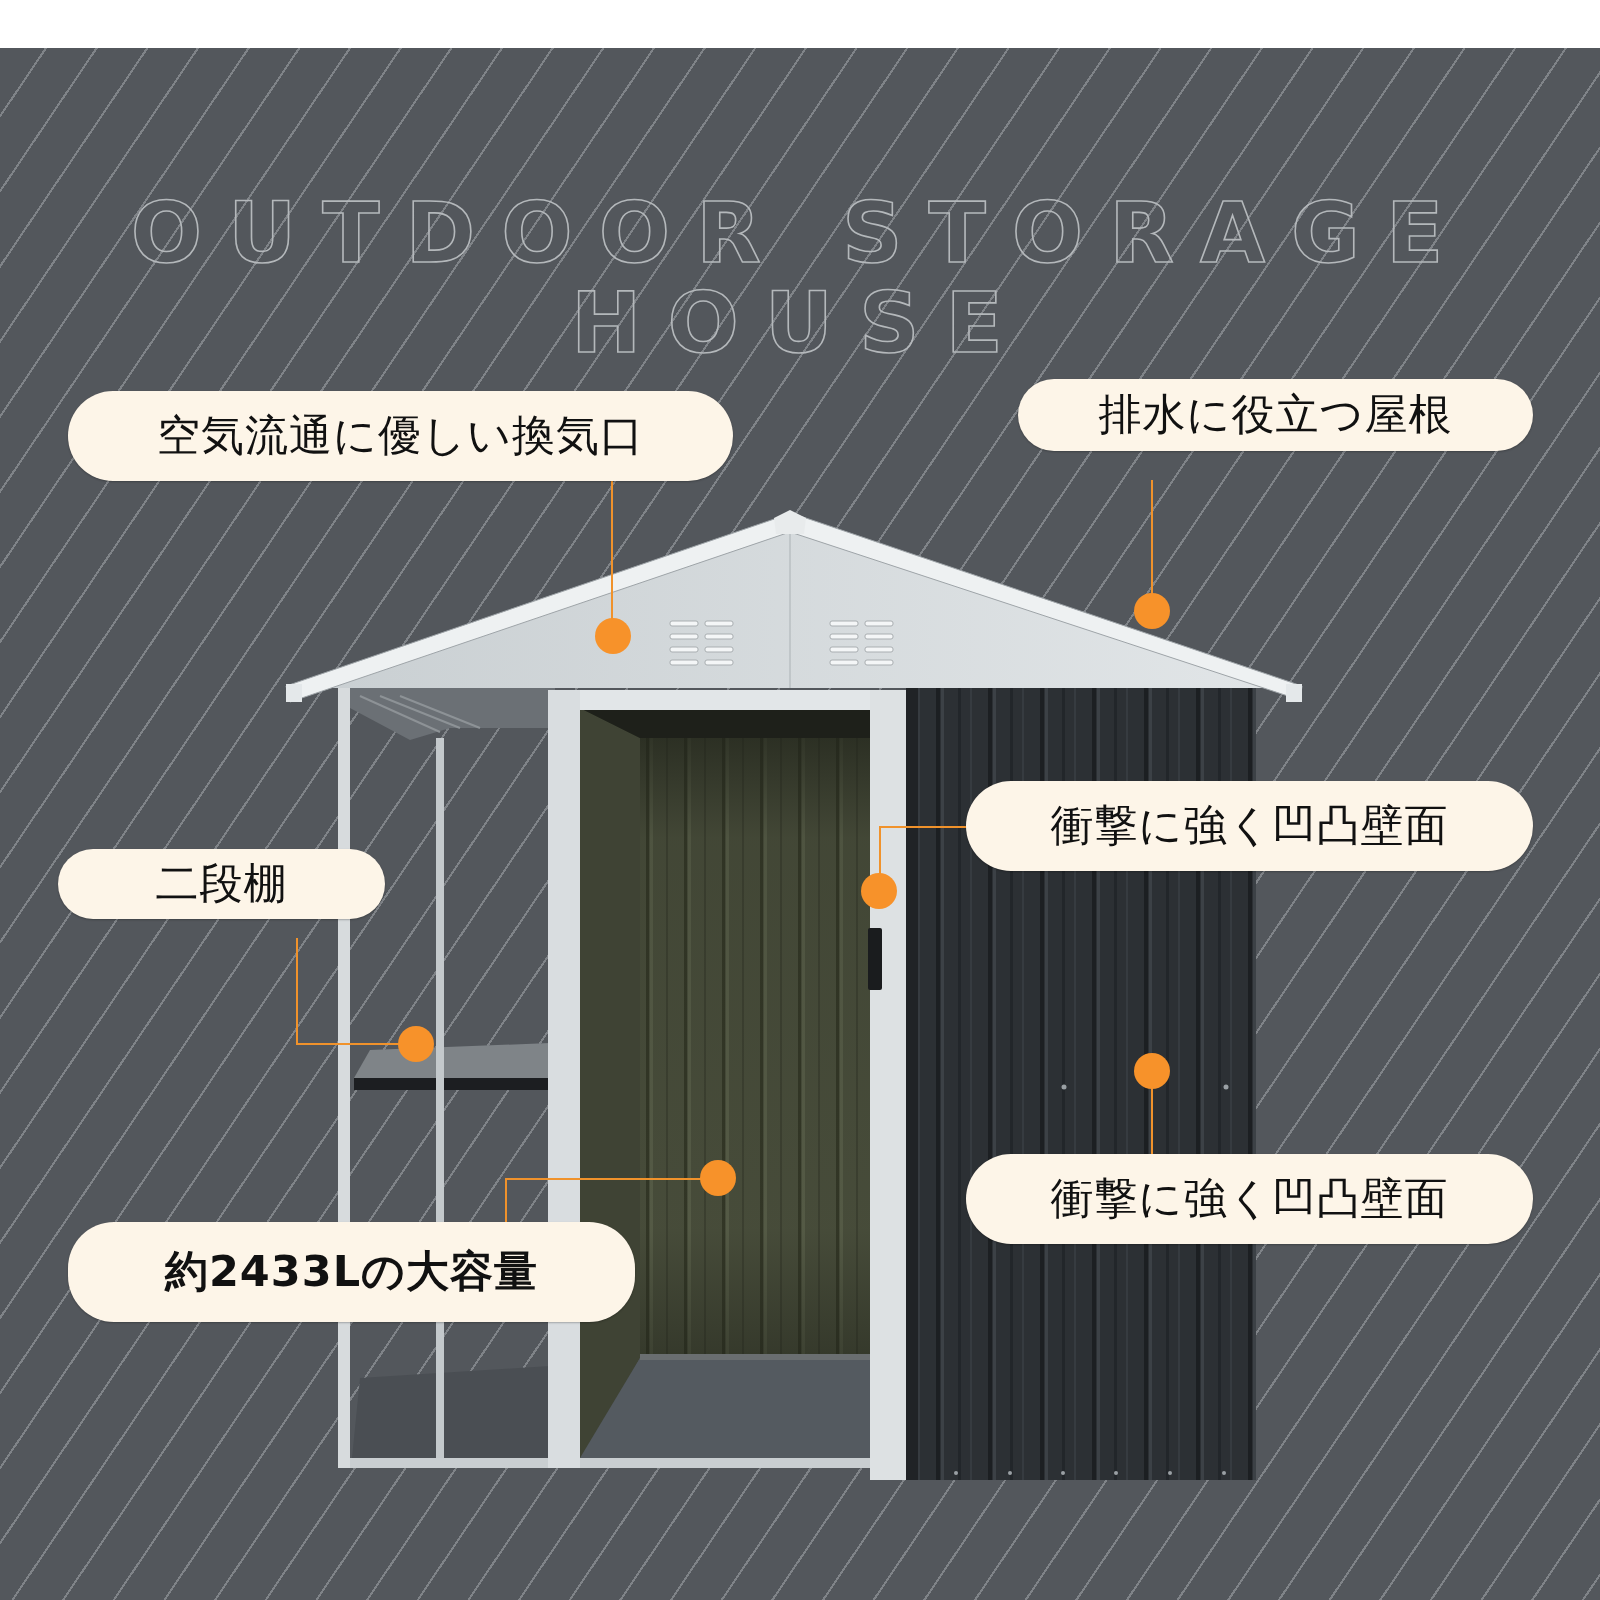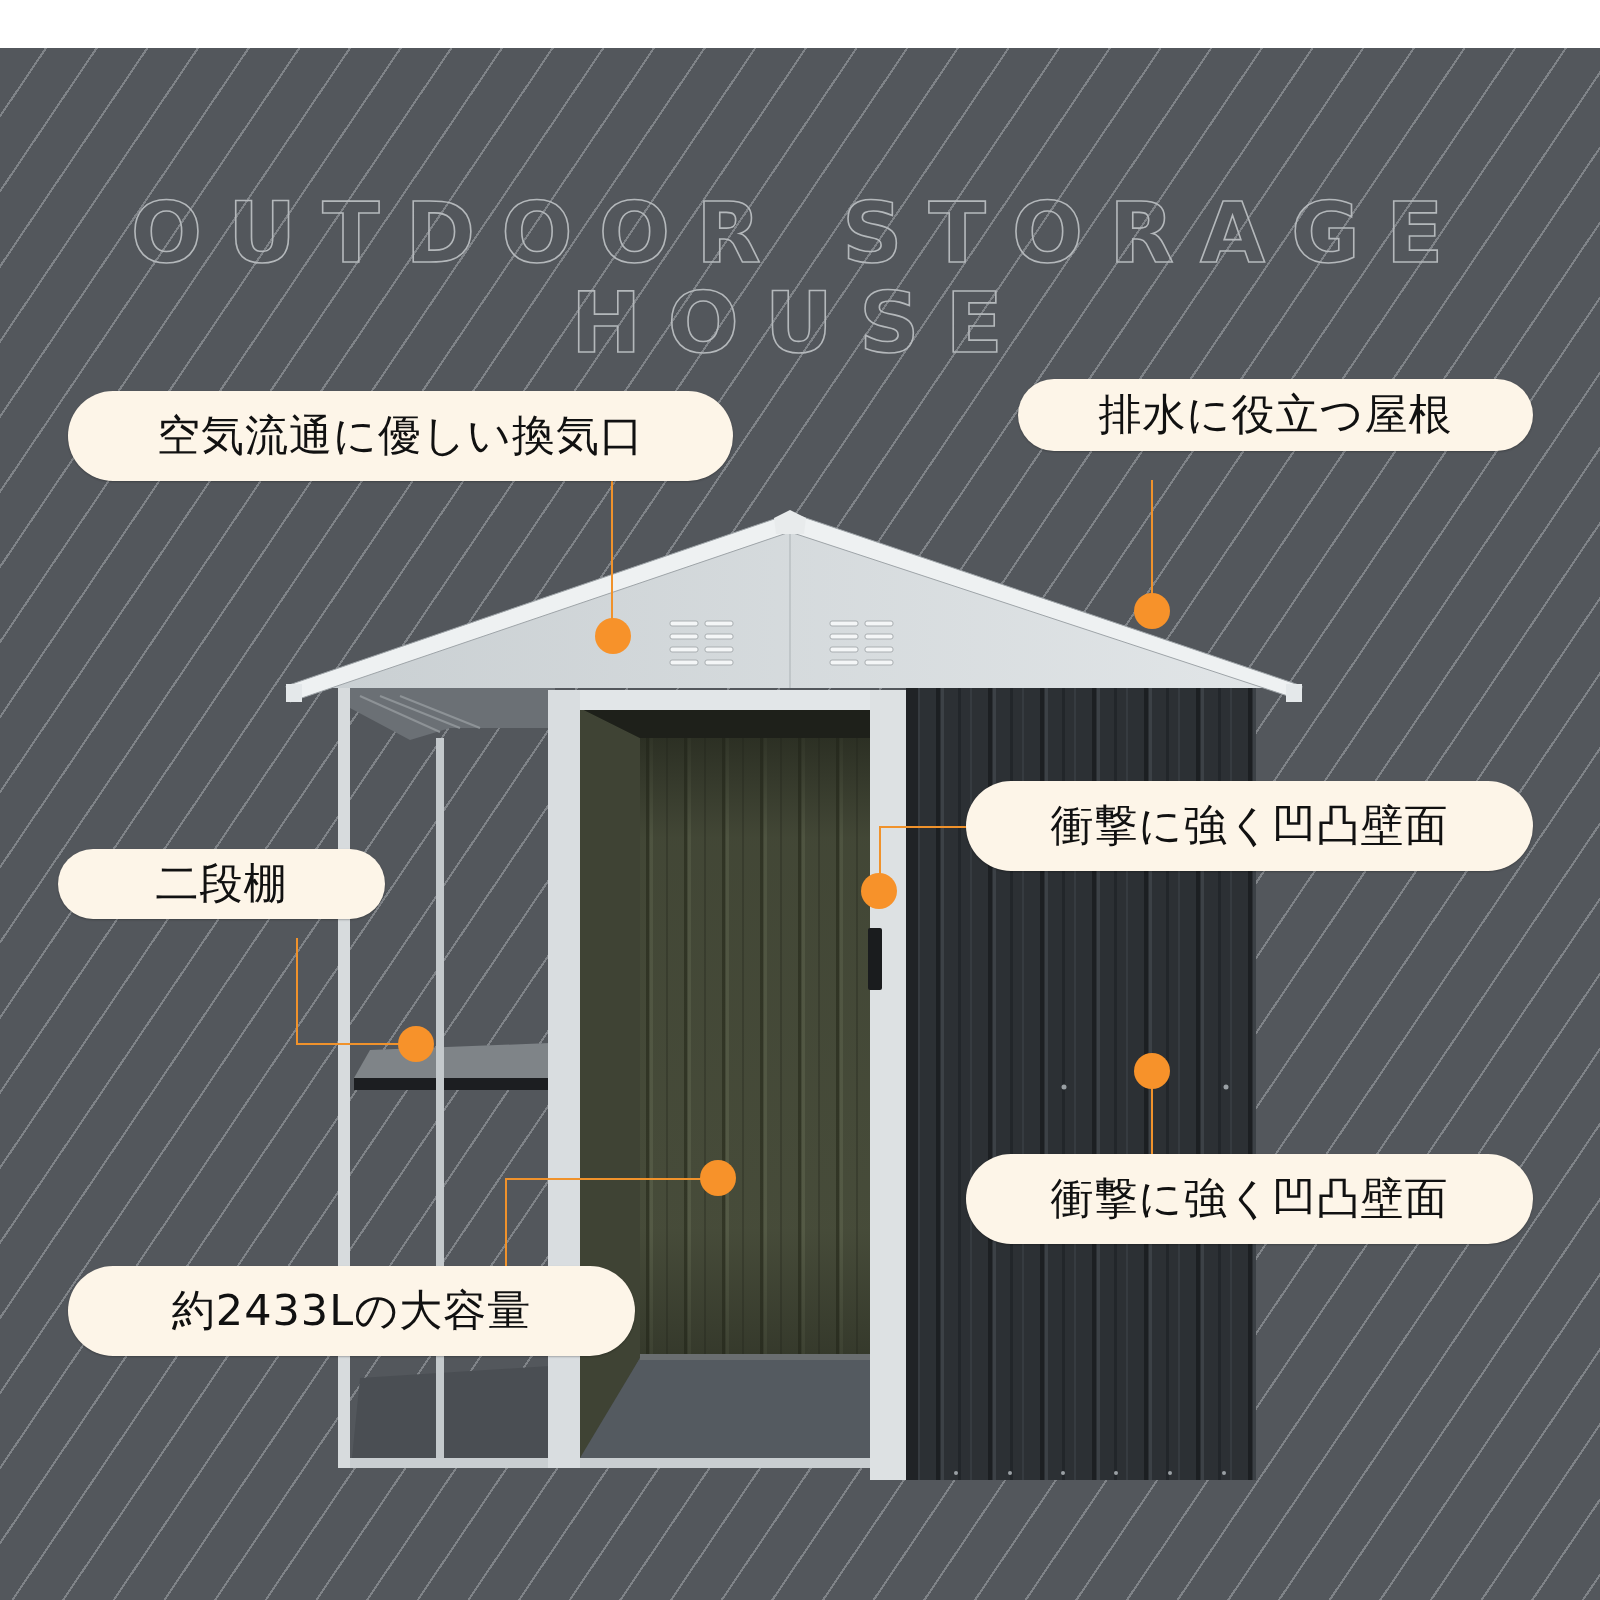--- a/index.html
+++ b/index.html
@@ -159,16 +159,16 @@
   </div>
   <div class="pill" style="left:58px;top:801px;width:327px;height:70px;">
     <span>二段棚</span>
   </div>
   <div class="pill" style="left:966px;top:733px;width:567px;height:90px;">
     <span>衝撃に強く凹凸壁面</span>
   </div>
   <div class="pill" style="left:966px;top:1106px;width:567px;height:90px;">
     <span>衝撃に強く凹凸壁面</span>
   </div>
-  <div class="pill" style="left:68px;top:1218px;width:567px;height:90px;">
+  <div class="pill" style="left:68px;top:1174px;width:567px;height:100px;font-weight:bold;">
     <span>約2433Lの大容量</span>
   </div>
 </div>
 
 </body></html>

